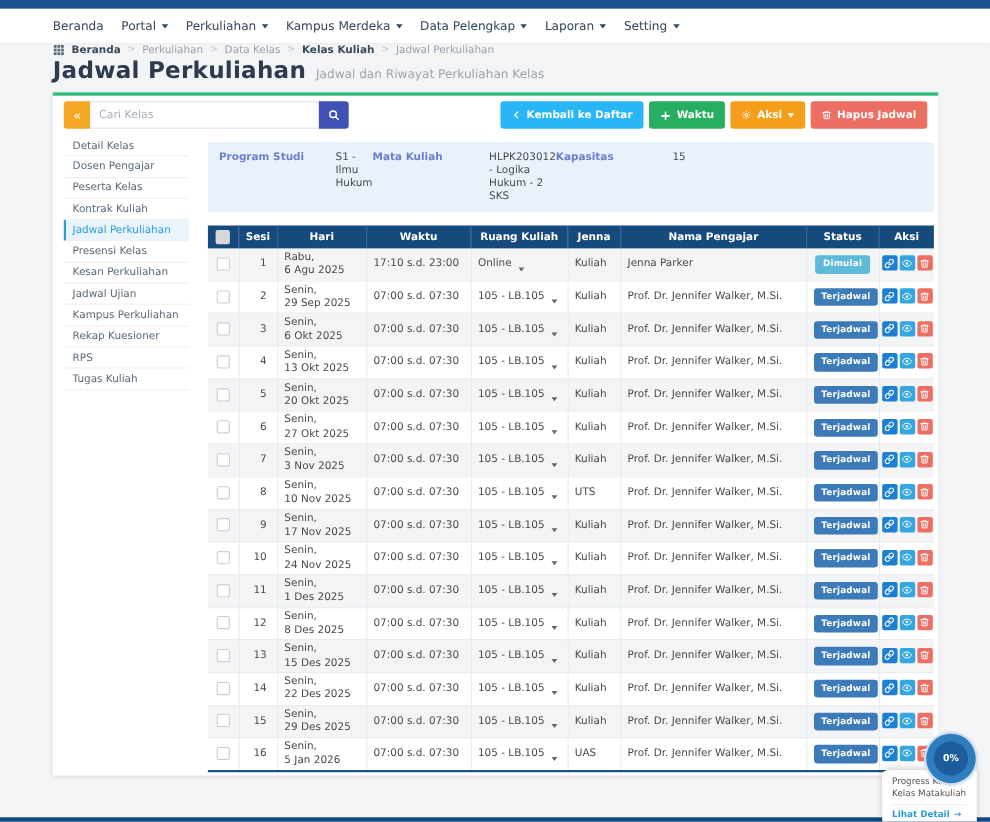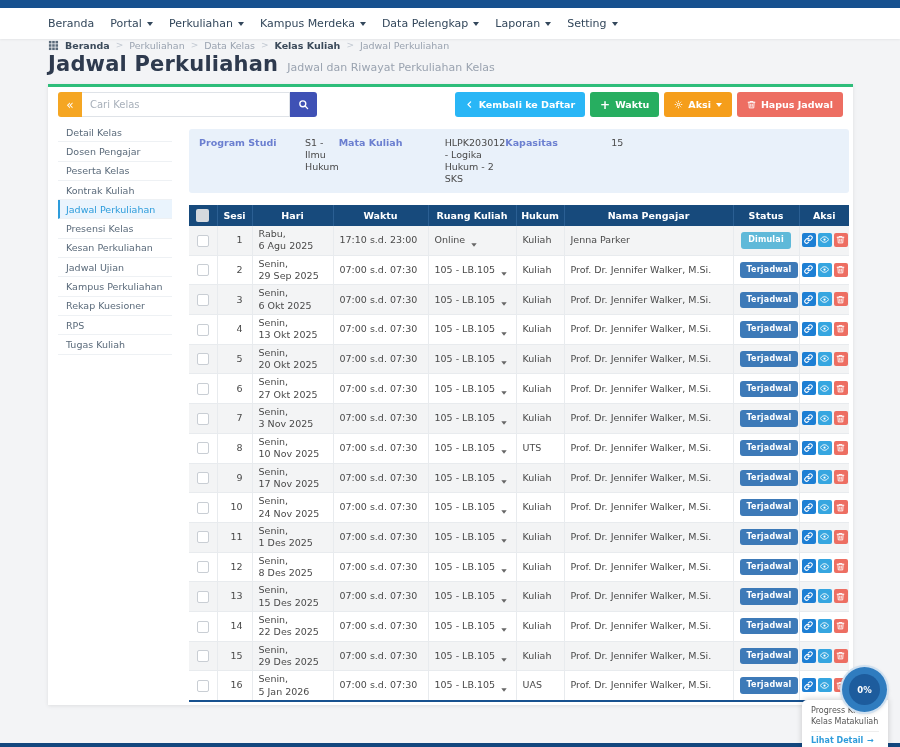--- a/index.html
+++ b/index.html
@@ -264,21 +264,21 @@
         </colgroup>
         <thead>
             <tr id="thead-row">
               <th>
                 <div class="hdr-check"></div>
               </th>
               <th>Sesi</th>
               <th>Hari</th>
               <th>Waktu</th>
               <th>Ruang Kuliah</th>
-              <th>Hukum</th>
+              <th>Jenna</th>
               <th>Nama Pengajar</th>
               <th>Status</th>
               <th>Aksi</th>
             </tr>
           </thead>
         <tbody id="tbody">
             <tr class="striped">
               <td class="c-check"><input type="checkbox" style=""></td>
               <td class="c-sesi">1</td>
               <td class="c-hari">Rabu,<br>6 Agu 2025</td>

